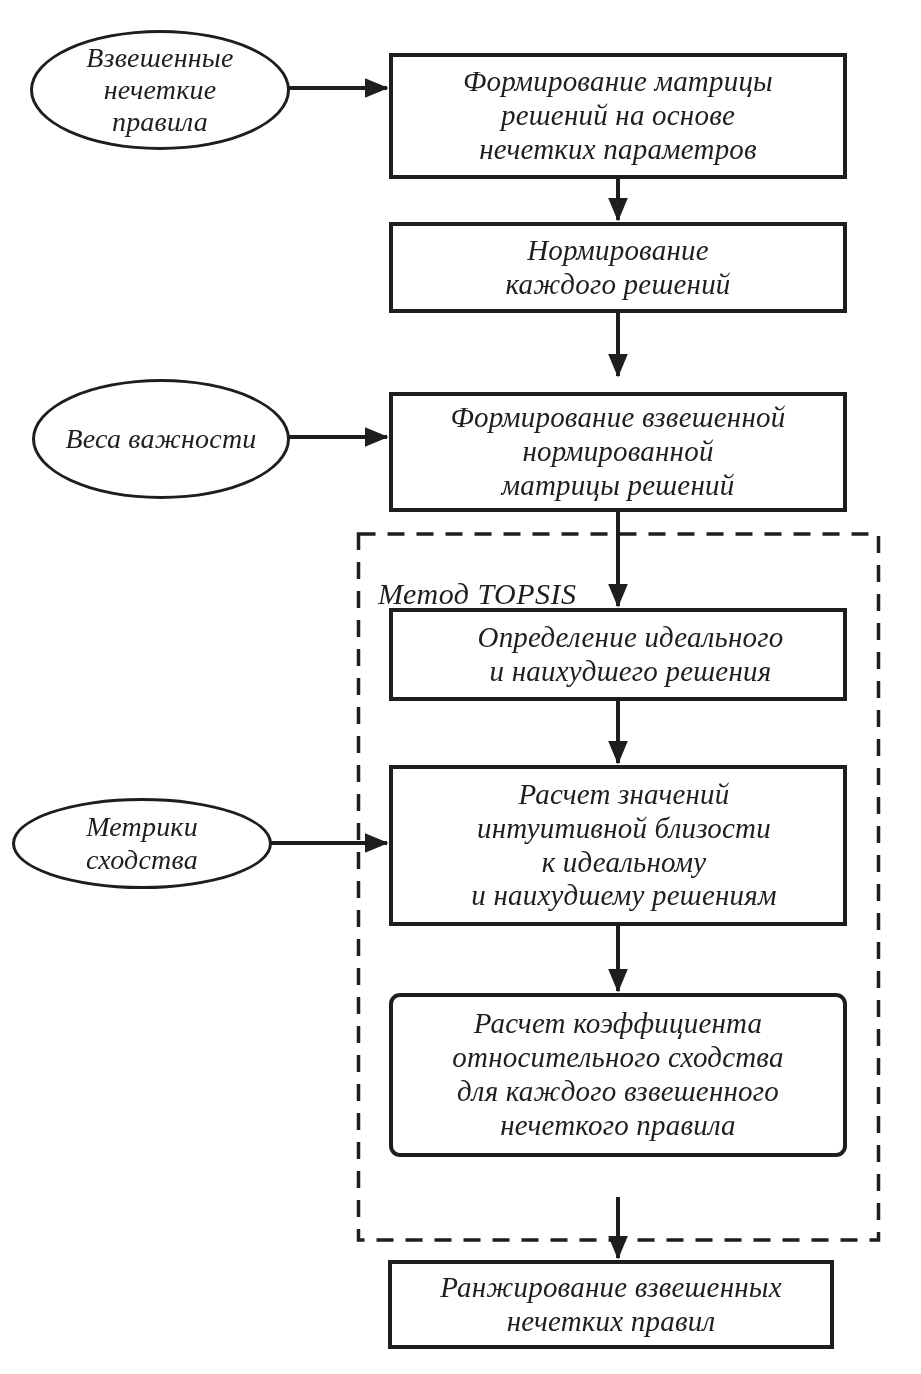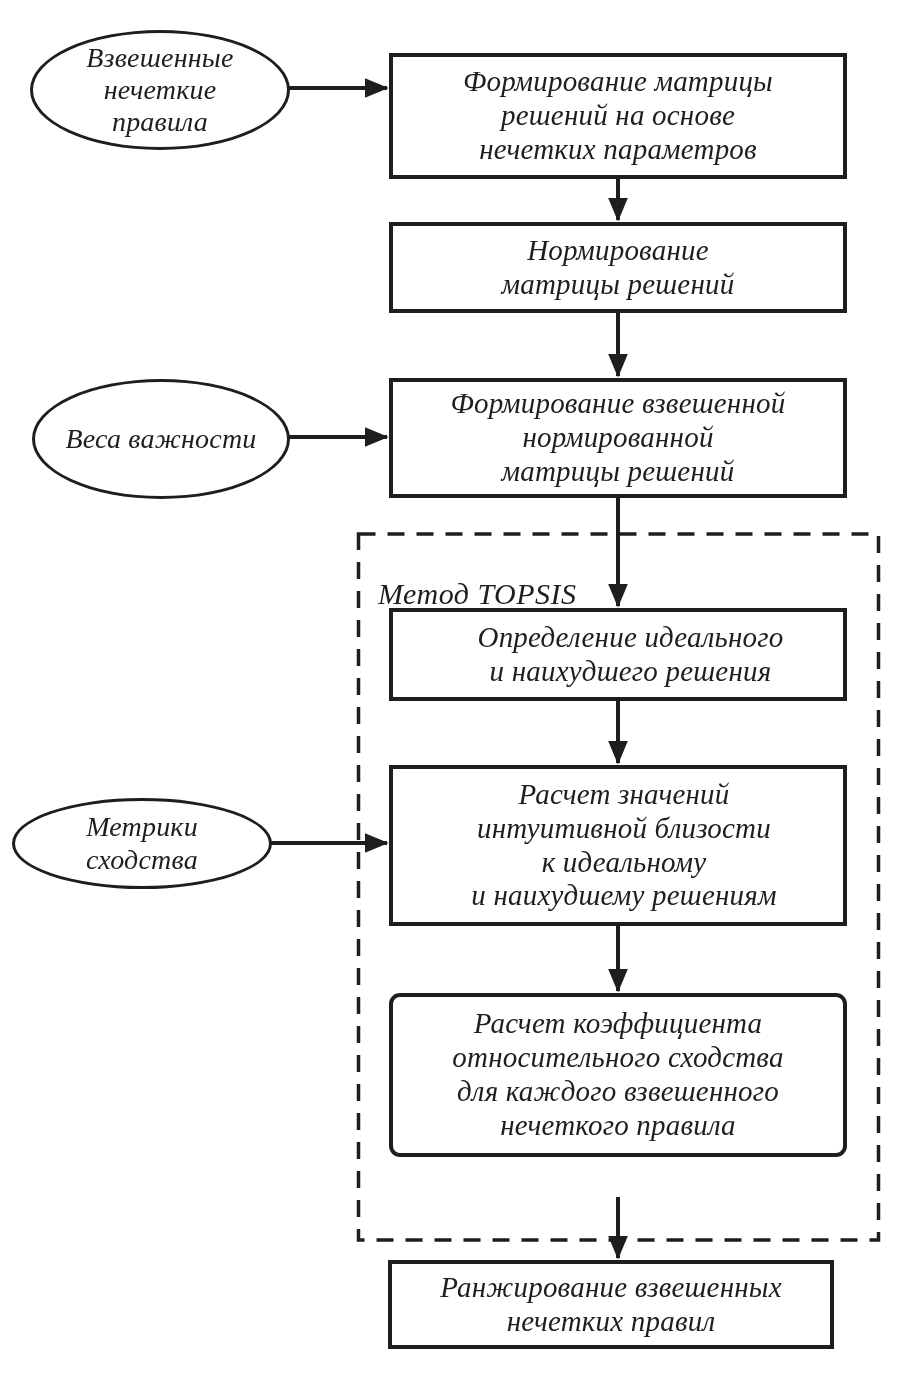--- a/index.html
+++ b/index.html
@@ -39,21 +39,21 @@
     font-size:30px;
     letter-spacing:0.5px;
     z-index:1;
     background:transparent;
   }
   
   #node-weighted-fuzzy-rules {left:30px; top:30px; width:260px;height:120px;}
   #node-form-decision-matrix {left:389px;top:36px; width:458px;height:126px;margin-top:17px;}
   #node-normalize-matrix     {left:389px;top:222px;width:458px;height:91px;}
   #node-importance-weights   {left:32px; top:379px;width:258px;height:120px;}
-  #node-form-weighted-matrix {left:389px;top:378px;width:458px;height:120px;}
+  #node-form-weighted-matrix {left:389px;top:392px;width:458px;height:120px;}
   #node-ideal-worst          {left:389px;top:608px;width:458px;height:93px;padding-left:25px;}
   #node-similarity-metrics   {left:12px; top:798px;width:260px;height:91px;}
   #node-proximity-values     {left:389px;top:765px;width:458px;height:161px;padding-left:12px;}
   #node-relative-similarity  {left:389px;top:993px;width:458px;height:164px;border-radius:11px;}
   #node-ranking              {left:388px;top:1260px;width:446px;height:89px;}
 </style>
 </head>
 <body>
 
 <div id="canvas">
@@ -94,21 +94,21 @@
   </div>
 
   <div class="node rect" id="node-form-decision-matrix">
     <span class="label">Формирование матрицы
 решений на основе
 нечетких параметров</span>
   </div>
 
   <div class="node rect" id="node-normalize-matrix">
     <span class="label">Нормирование
-матрицы решений</span>
+каждого решений</span>
   </div>
 
   <div class="node rect" id="node-form-weighted-matrix">
     <span class="label">Формирование взвешенной
 нормированной
 матрицы решений</span>
   </div>
 
   <div id="topsis-label">Метод TOPSIS</div>
 

